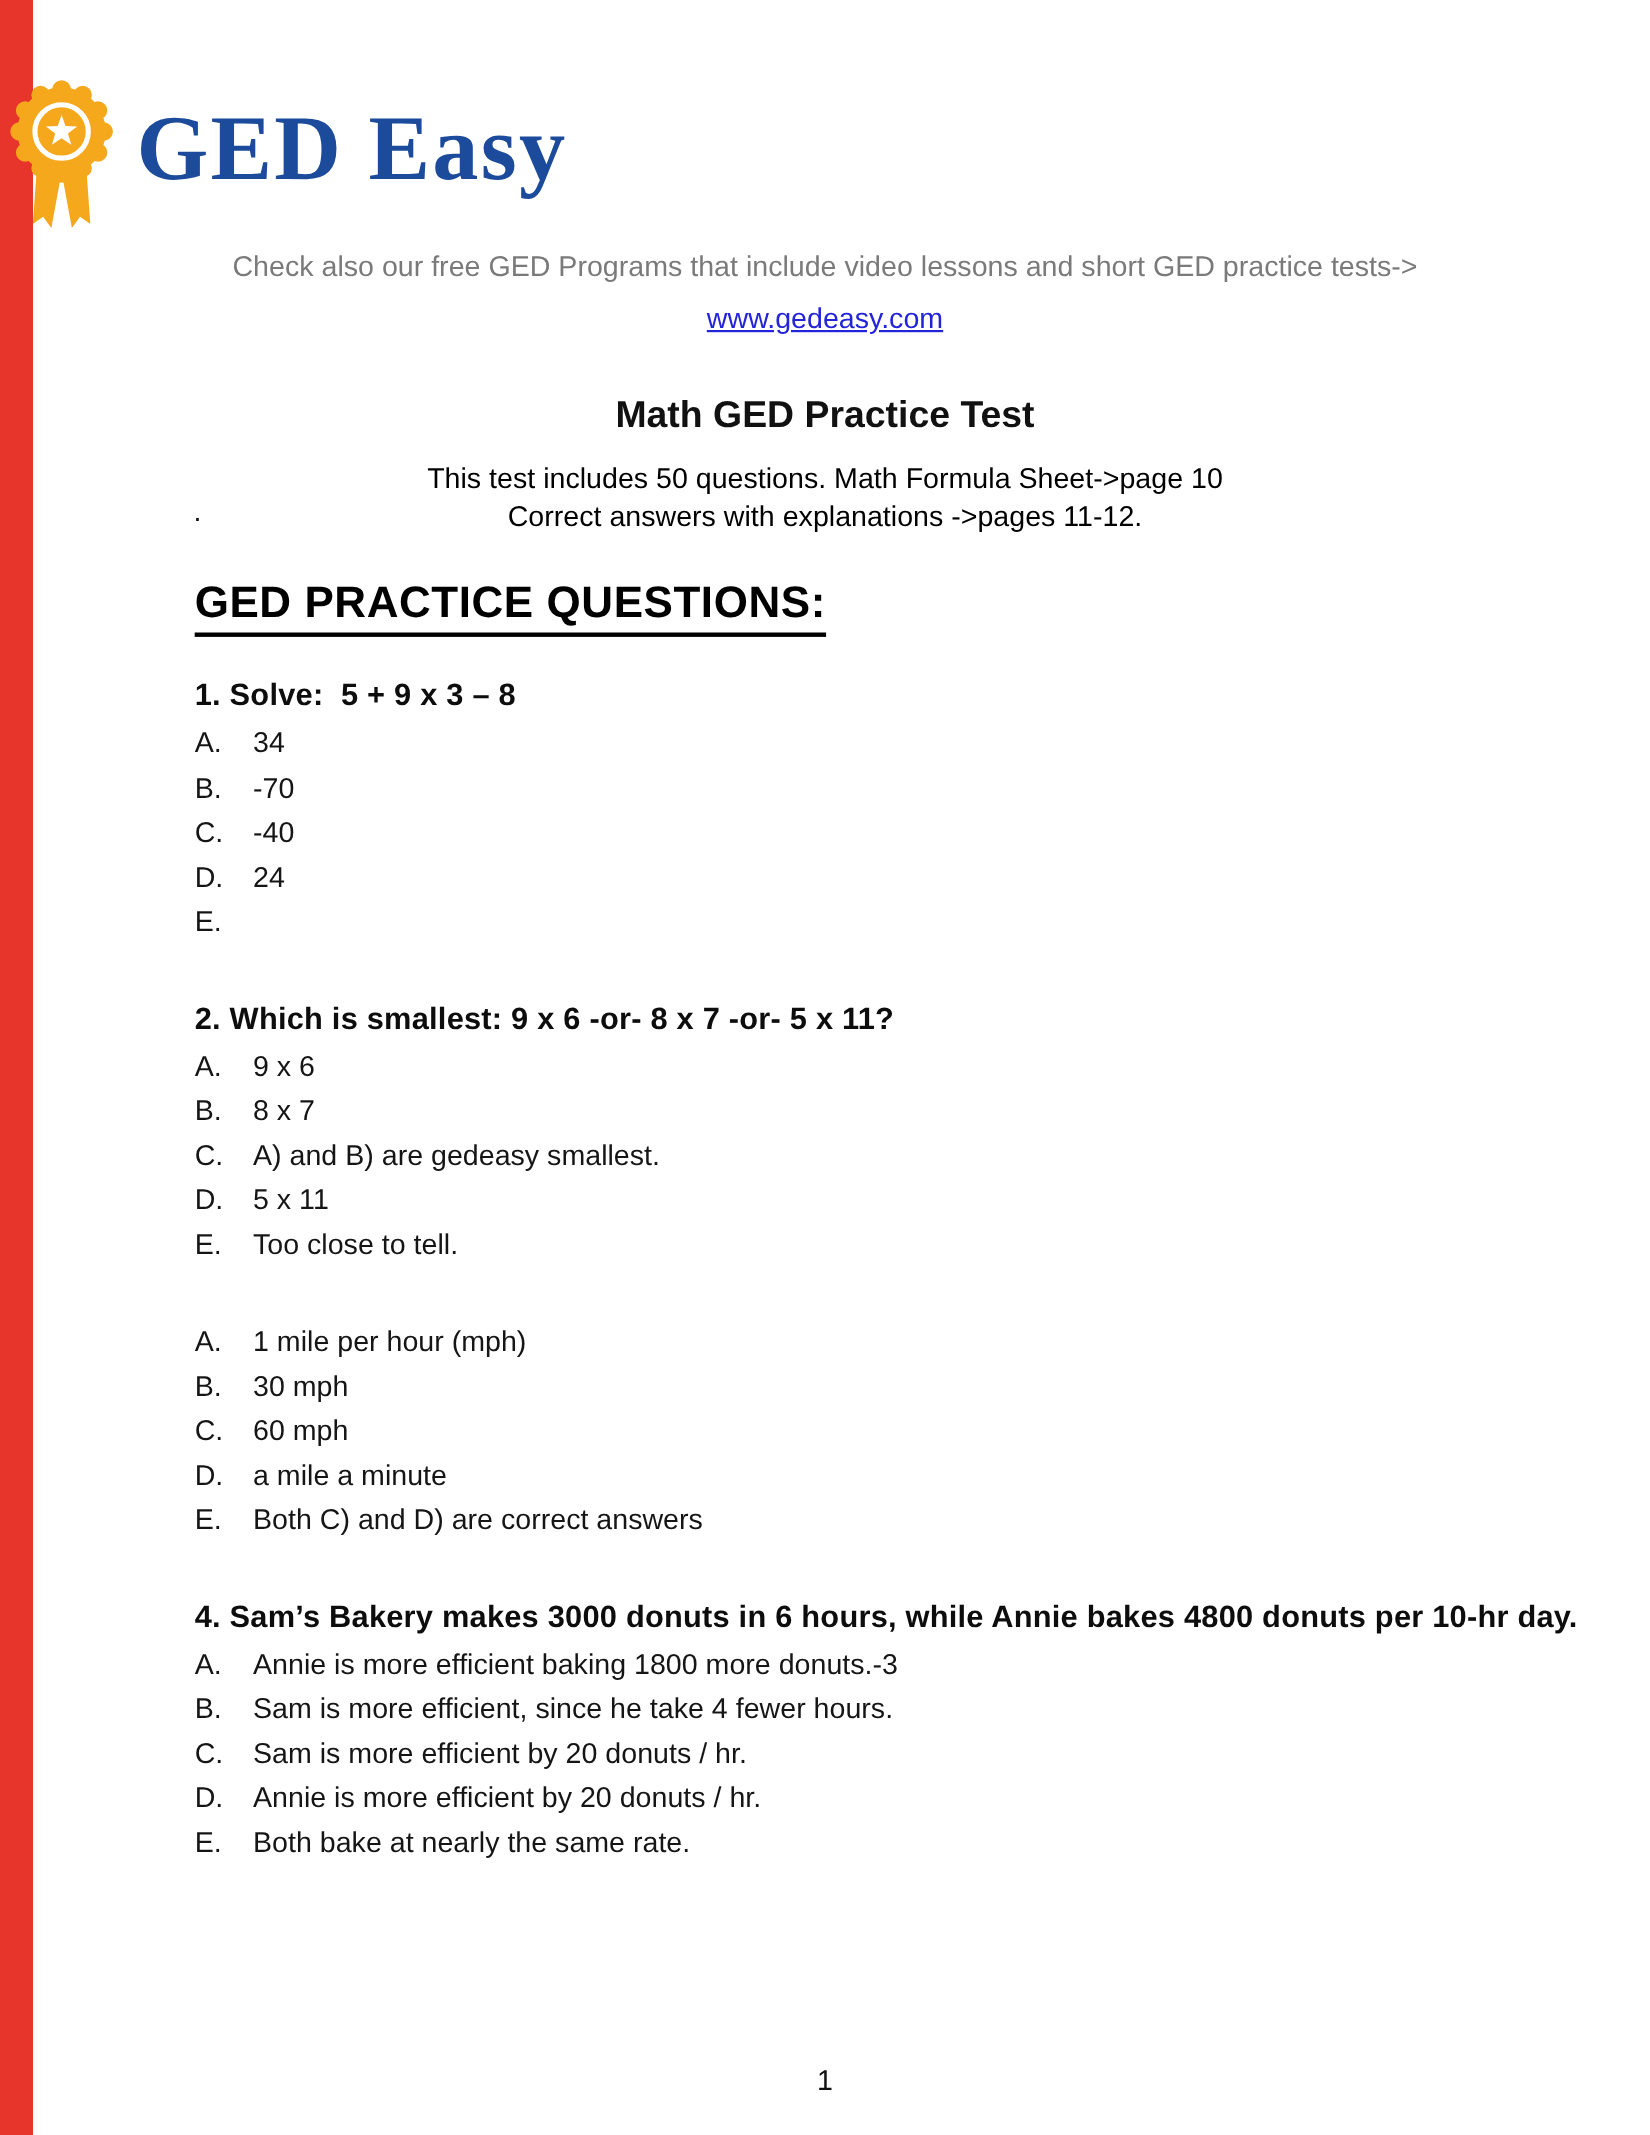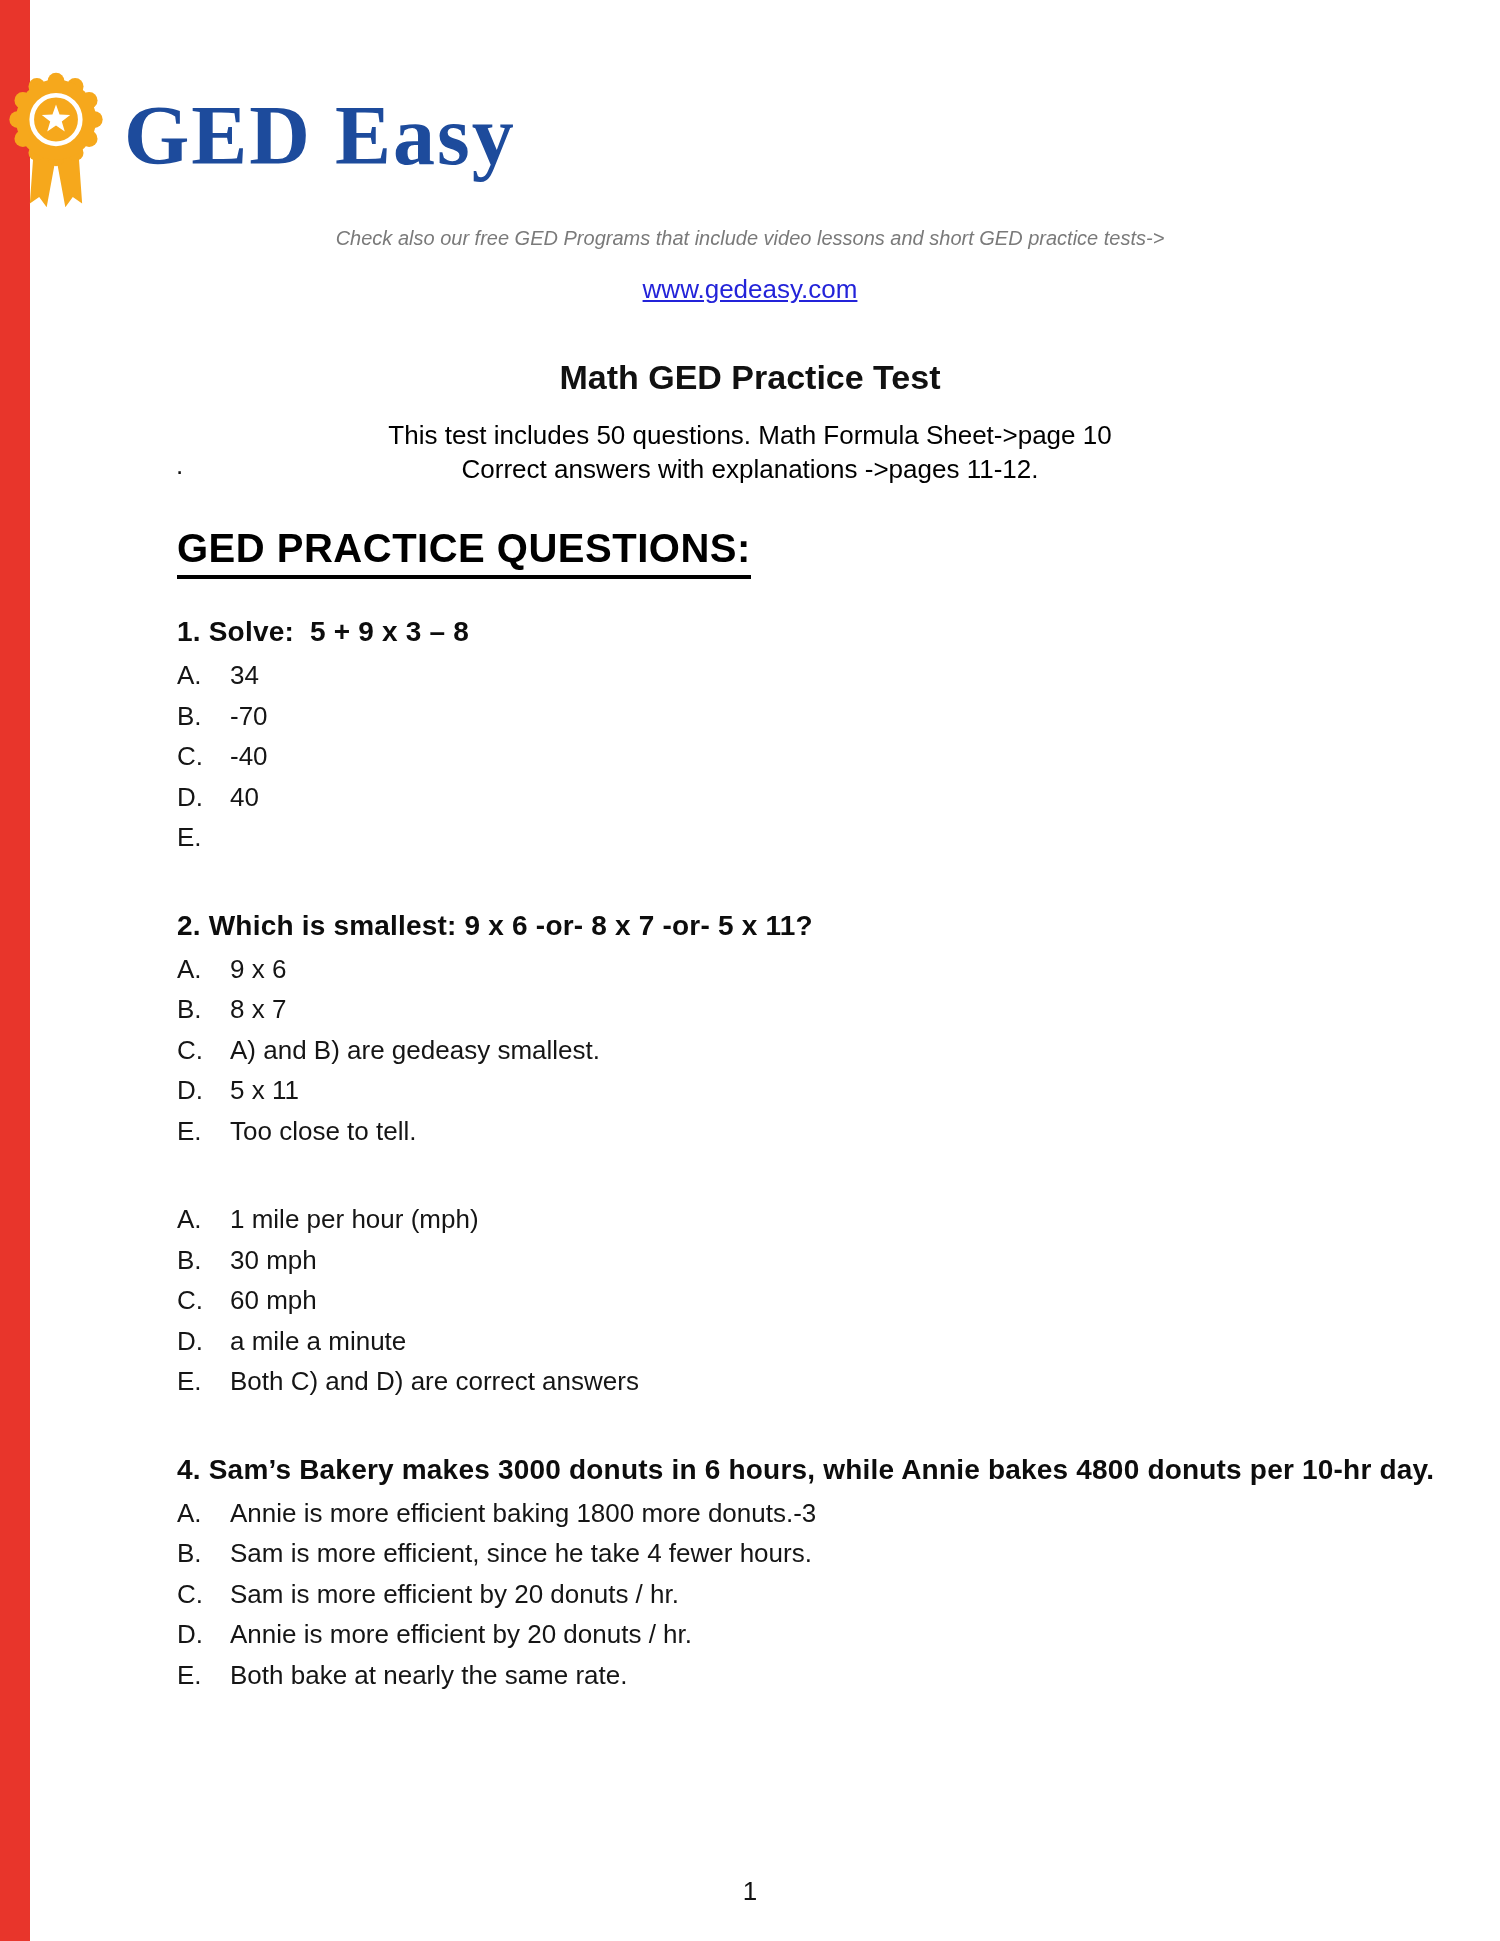--- a/index.html
+++ b/index.html
@@ -10,21 +10,21 @@
   }
   .stripe { position:absolute; left:0; top:0; width:30px; height:1941px; background:#e8352b; }
 
   .logo-row { position:absolute; top:70px; left:0; right:0; height:142px;
     display:flex; align-items:center; gap:12px; }
   .medal { width:112px; height:140px; display:block; }
   .brand { font-family:"Liberation Serif", serif; font-weight:bold; font-size:84px;
     color:#1d4b9c; line-height:1; letter-spacing:2px; padding-bottom:10px; }
 
   .promo { position:absolute; top:227px; left:0; right:0; margin:0; text-align:center;
-    font-size:20px; color:#7a7a7a;font-style:italic; }
+    font-size:26px; color:#7a7a7a; }
   .link-row { position:absolute; top:274px; left:0; right:0; margin:0; text-align:center; }
   .link-row a { font-size:26px; color:#2323d9; text-decoration:underline; }
 
   .doc-title { position:absolute; top:358px; left:0; right:0; margin:0; text-align:center;
     font-size:34px; font-weight:bold; color:#111; }
   .sub { position:absolute; left:0; right:0; margin:0; text-align:center; font-size:26px; color:#000000; }
   .sub1 { top:420px; }
   .sub2 { top:454px; }
   .stray-dot { position:absolute; left:176px; top:450px; font-size:26px; color:#111; }
 
@@ -96,21 +96,21 @@
     <div class="option">
       <span class="letter">B.</span>
       <span class="text">-70</span>
     </div>
     <div class="option">
       <span class="letter">C.</span>
       <span class="text">-40</span>
     </div>
     <div class="option">
       <span class="letter">D.</span>
-      <span class="text">40</span>
+      <span class="text">24</span>
     </div>
     <div class="option">
       <span class="letter">E.</span>
     </div>
   </section>
 
   <section class="question">
     <h3 class="prompt">2. Which is smallest: 9 x 6 -or- 8 x 7 -or- 5 x 11?</h3>
     <div class="option">
       <span class="letter">A.</span>

